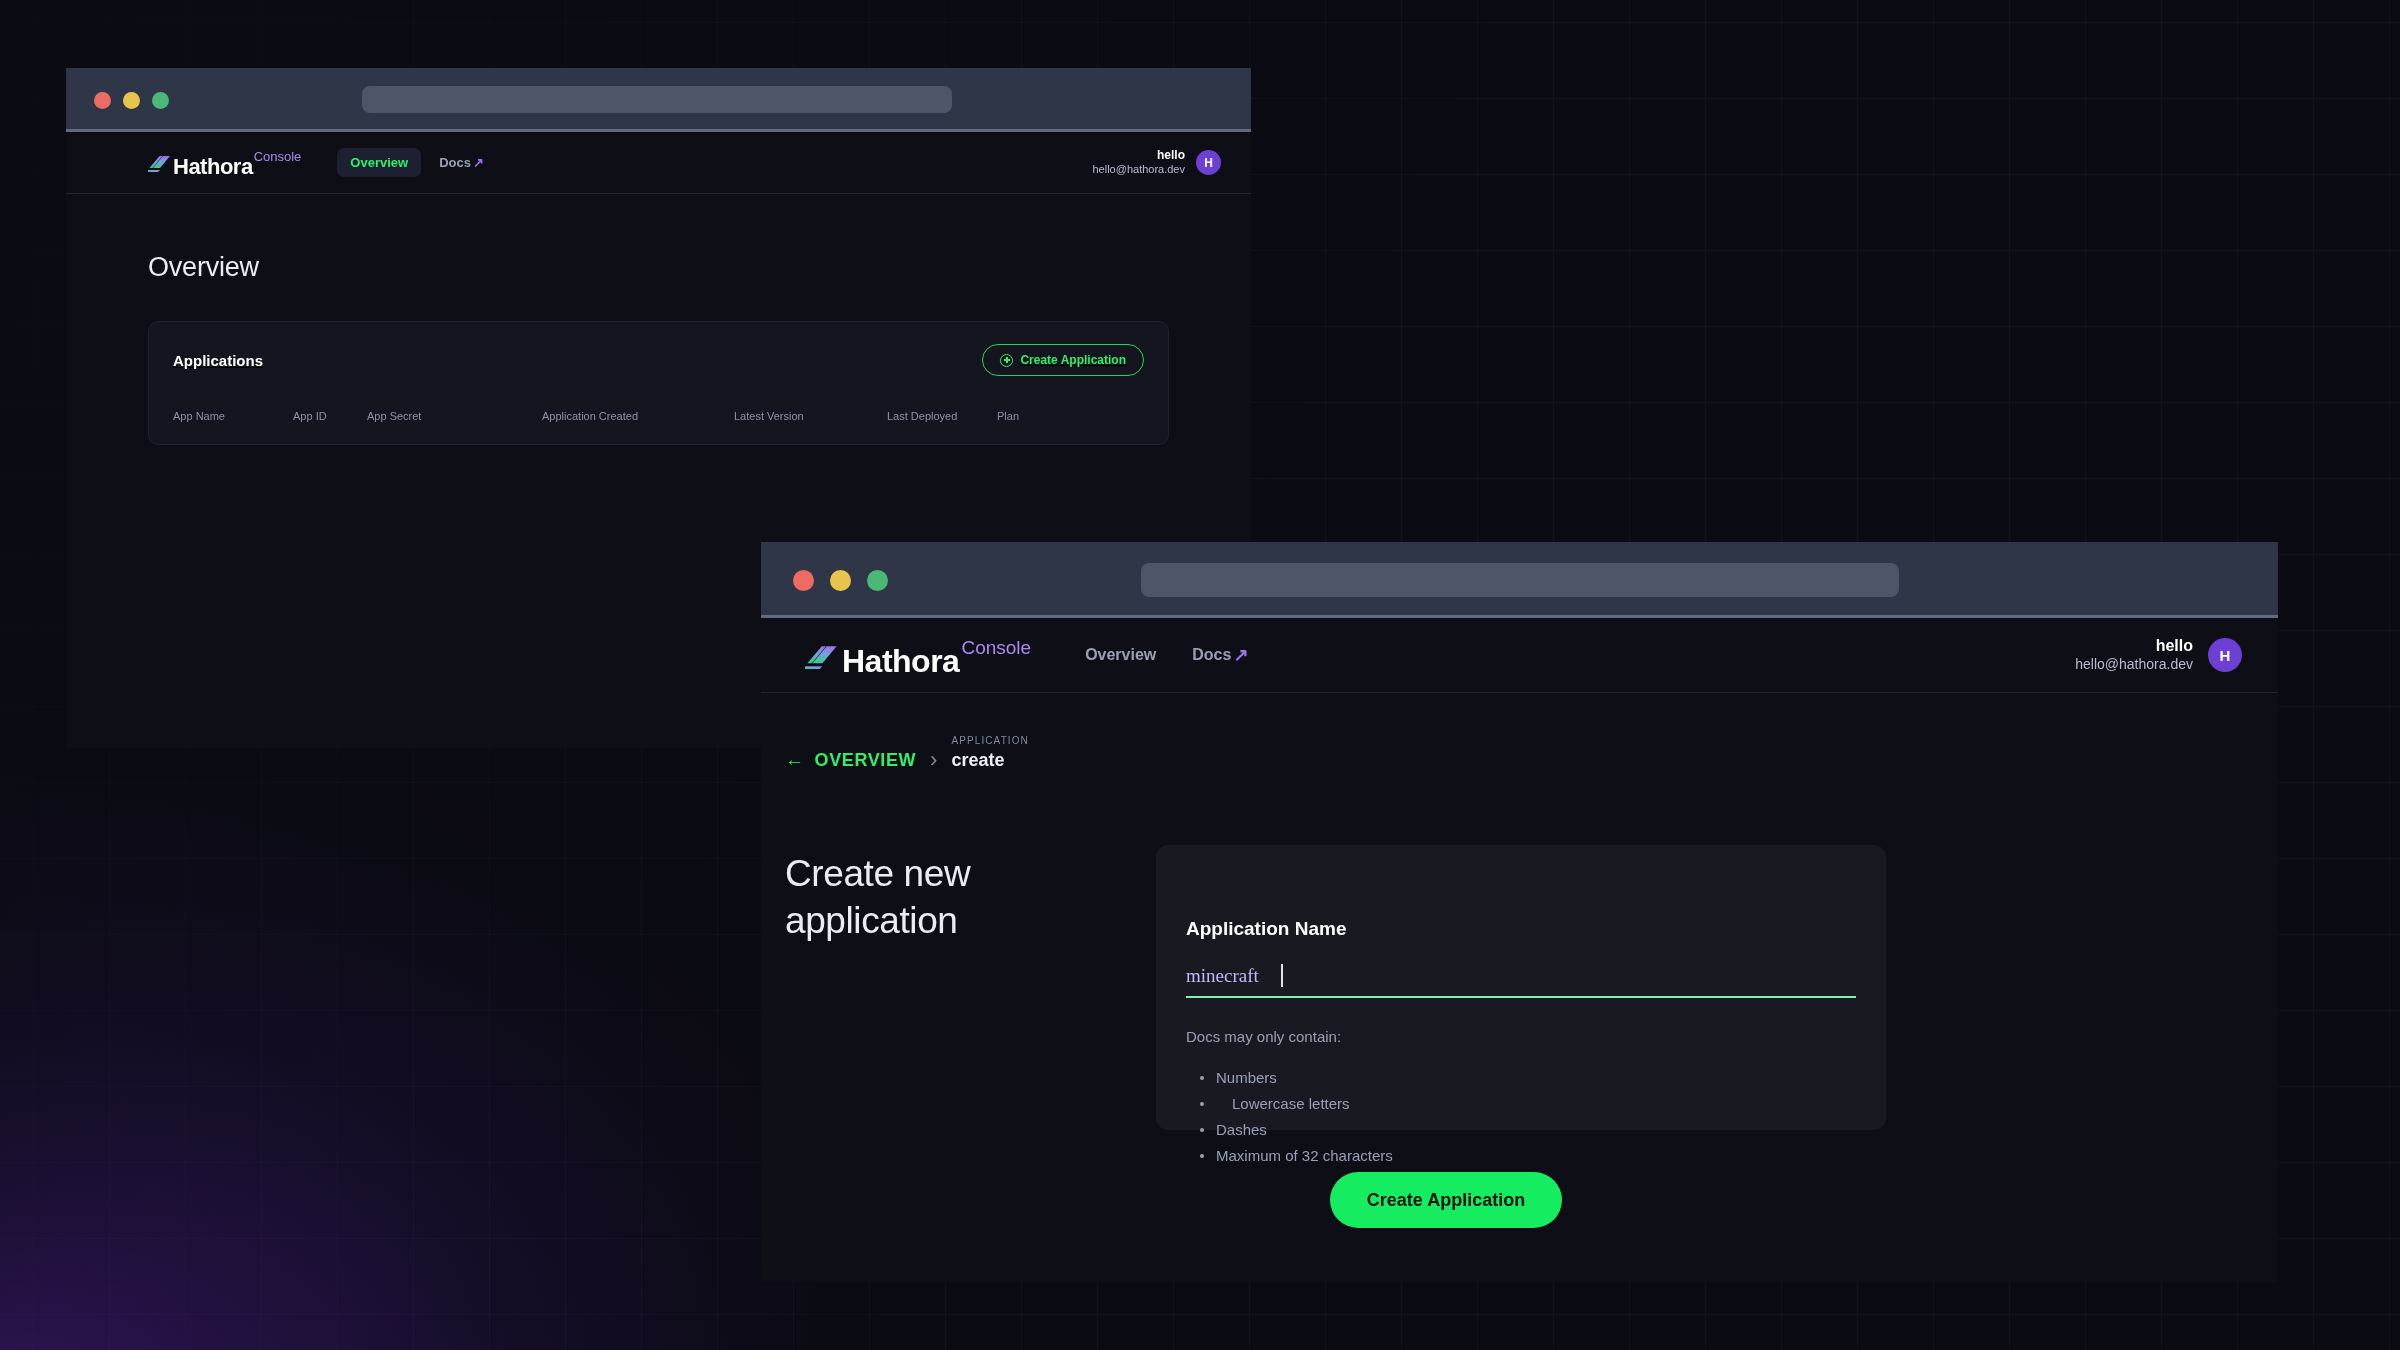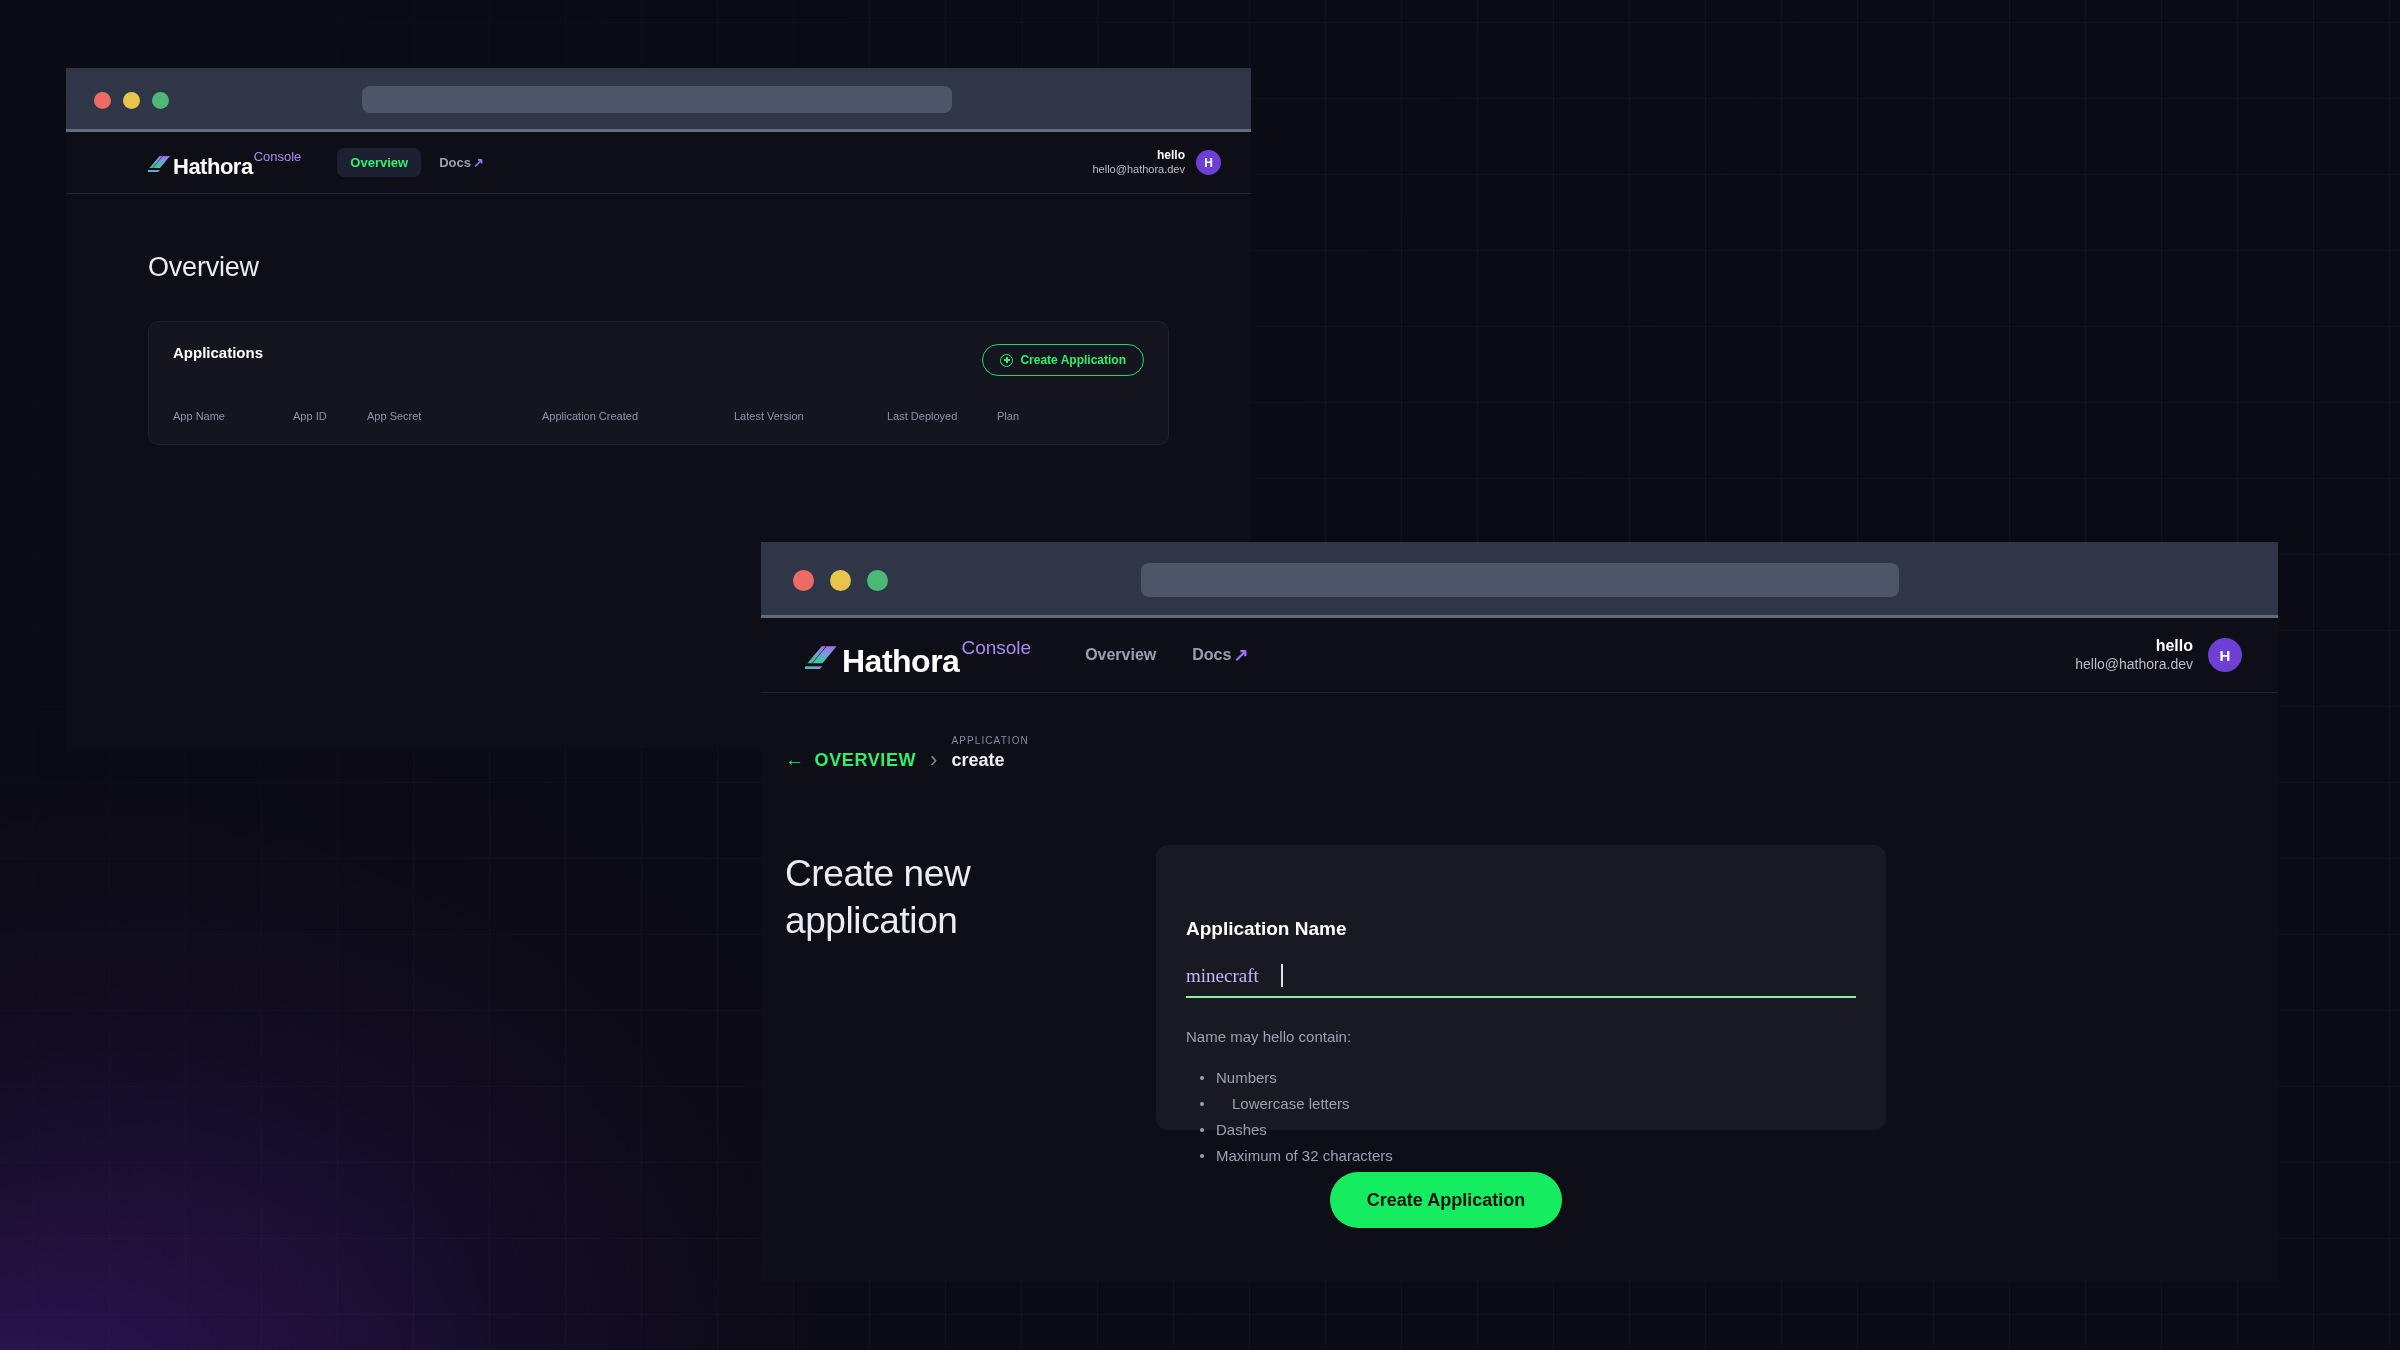--- a/index.html
+++ b/index.html
@@ -140,21 +140,21 @@
   .page-title-back {
     color: #e9ecf5;
     font-weight: 400;
     letter-spacing: -0.2px;
   }
   .card {
     background: #15151f;
     border: 1px solid #20202e;
     border-radius: 10px;
   }
-  .card-head { display: flex; align-items: flex-start; justify-content: space-between; }
+  .card-head { display: flex; align-items: center; justify-content: space-between; text-decoration: underline; }
   .card-title { color: #ffffff; font-weight: 700; }
   .btn-outline {
     border: 1.4px solid #17d95c;
     color: #2ef06a;
     background: transparent;
     border-radius: 999px;
     display: inline-flex;
     align-items: center;
     font-weight: 700;
     white-space: nowrap;
@@ -410,21 +410,21 @@
       </div>
 
       <div class="form-card" style="position:absolute; left:395px; top:110px; width:730px; height:285px; padding:33px 30px;">
         <div class="field-label" style="font-size:19px;">Application Name</div>
 
         <div class="input-wrap" style="margin-top:25px;">
           <input class="text-input" type="text" style="font-size: 19px; padding: 0px 0px 9px;" value="minecraft" placeholder="">
           <span class="caret" style="left:95px; top:-1px; height:23px;"></span>
         </div>
 
-        <div class="hint-head" style="margin-top:30px; font-size:15px;">Name may hello contain:</div>
+        <div class="hint-head" style="margin-top:30px; font-size:15px;">Docs may only contain:</div>
         <ul class="hint-list" style="margin-top:24px;">
           <li style="font-size:15px; gap:12px; padding-left:14px; margin-bottom:9px;">
             <span class="dot"></span>
             <span>Numbers</span>
           </li>
           <li style="font-size:15px; gap:28px; padding-left:14px; margin-bottom:9px;">
             <span class="dot"></span>
             <span>Lowercase letters</span>
           </li>
           <li style="font-size:15px; gap:12px; padding-left:14px; margin-bottom:9px;">

